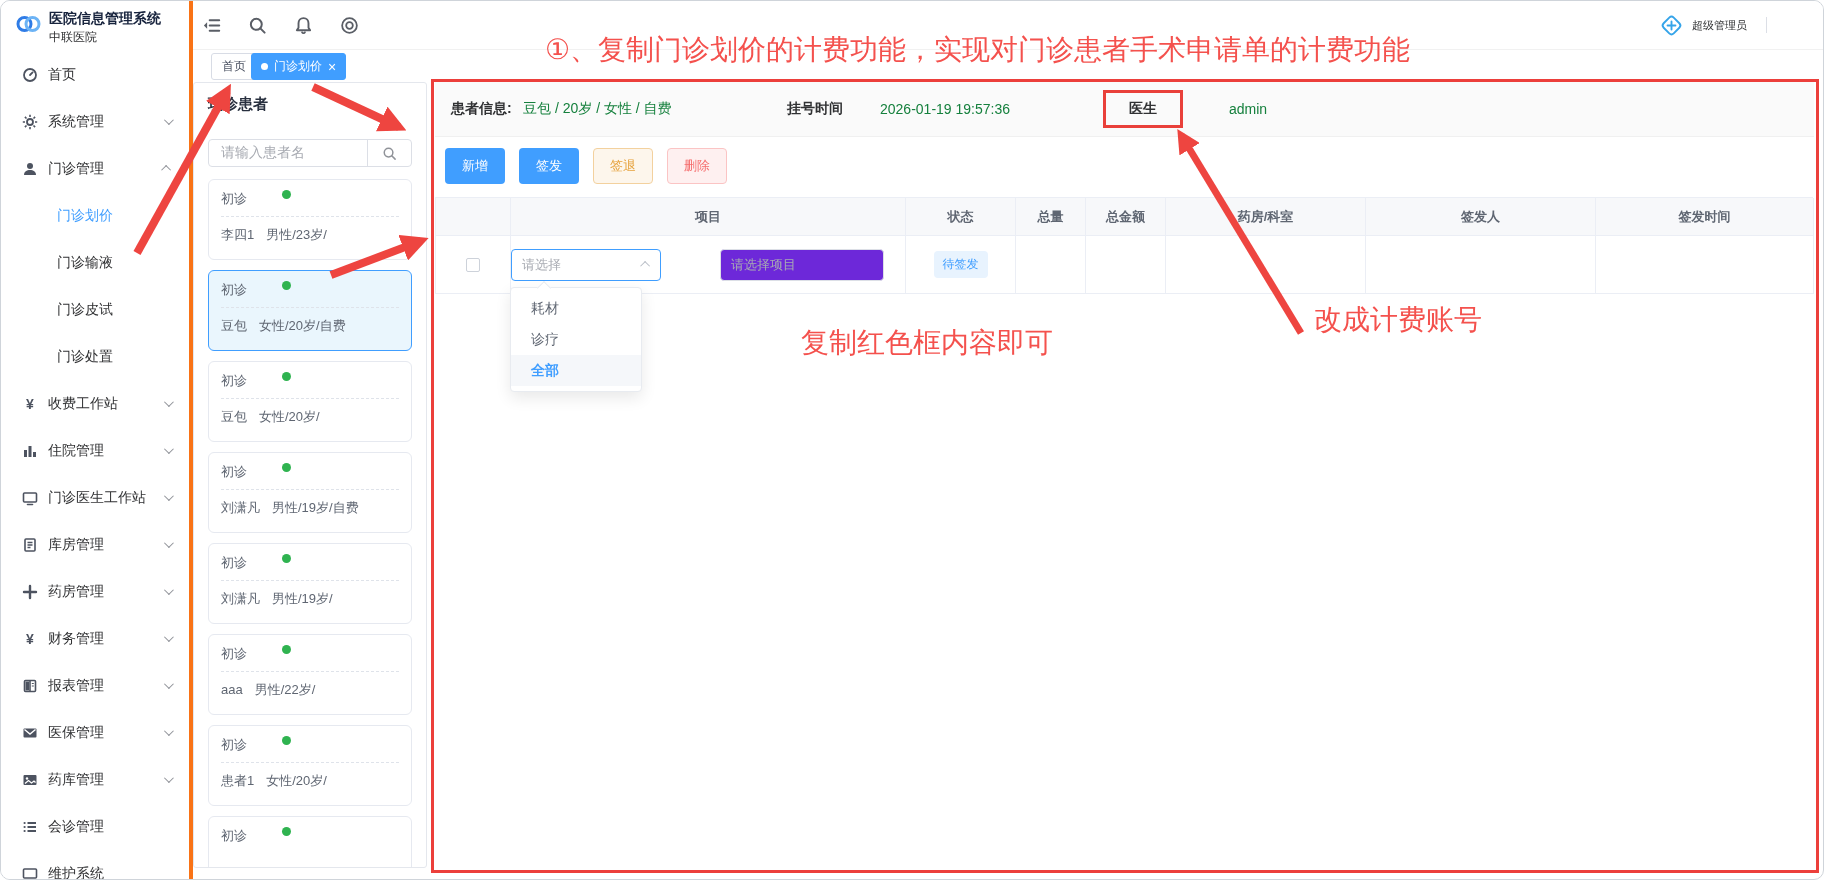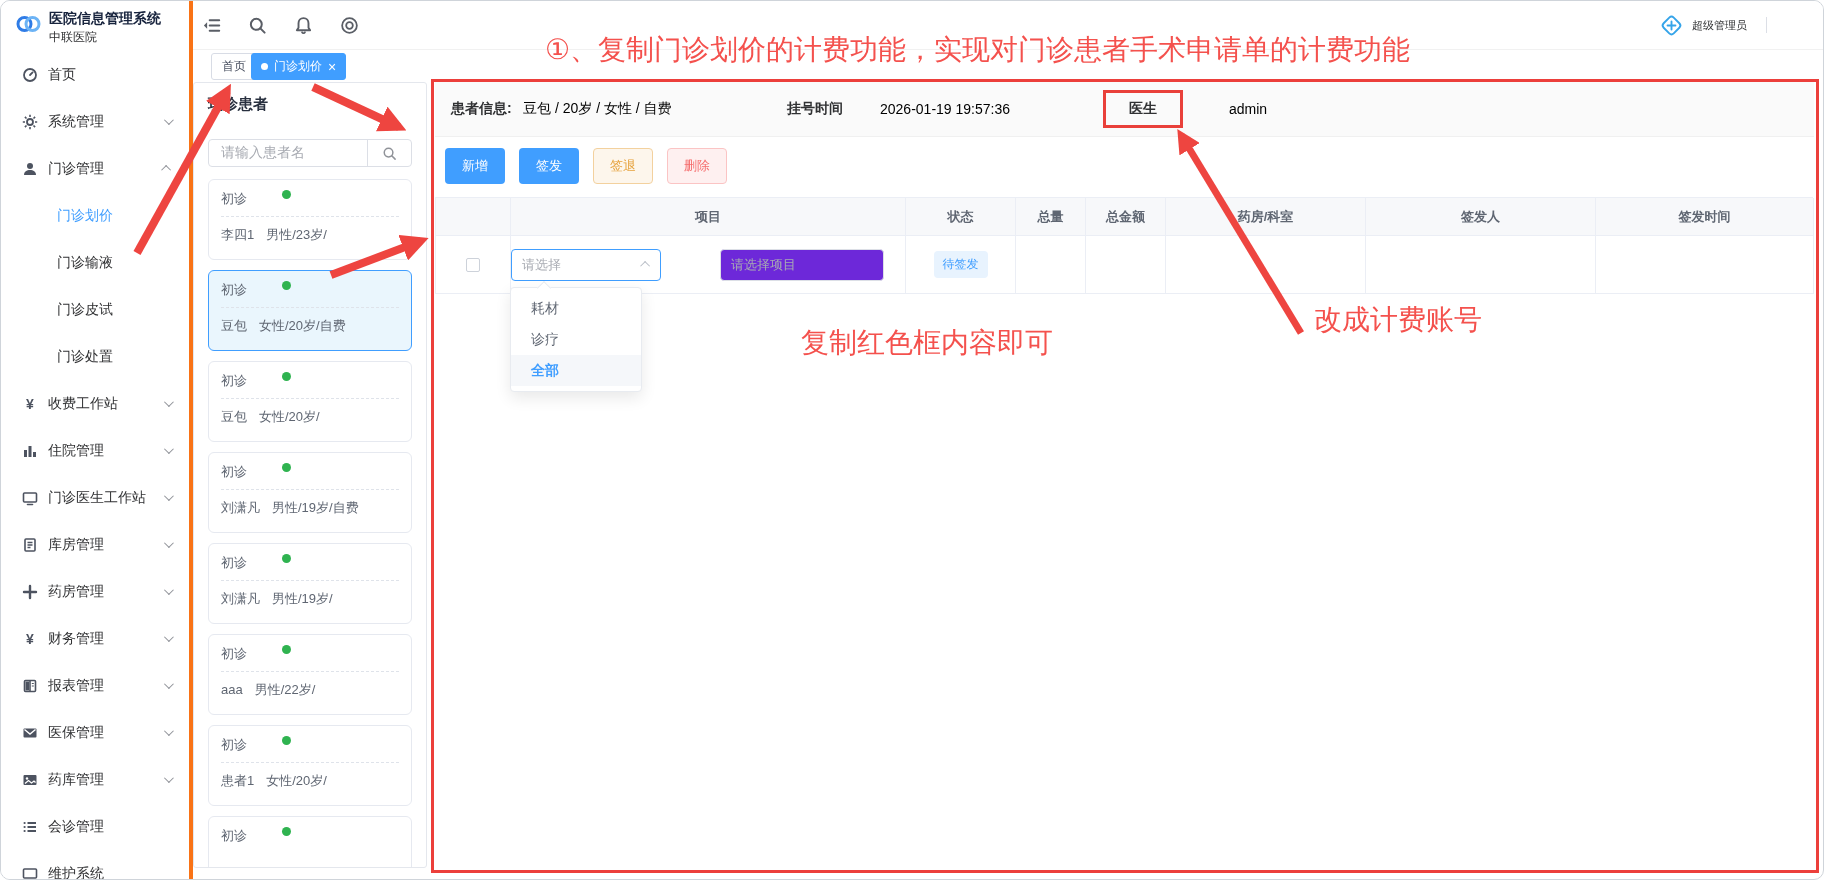--- a/index.html
+++ b/index.html
@@ -50,21 +50,21 @@
   .pline1 { display:flex; align-items:flex-start; font-size:13px; color:#5f6672;gap:28px; }
   .gdot { width:9px; height:9px; border-radius:50%; background:#2fb350; margin-left:7px; }
   .pdash { border-bottom:1px dashed #dfe3ea; margin:8px 0 9px 0; }
   .pline2 { font-size:13px; color:#5f6672; }
   .pline2 .nm { margin-right:12px; }
 
   
   .infobar { position:absolute; left:434px; top:81px; width:1379px; height:55px; background:#fafafa; border-bottom:1px solid #f0f0f0; z-index:1; }
   .infobar span, .infobar .docbox { position:absolute; top:50%; transform:translateY(-50%); font-size:14px; }
   .ib-lab { font-weight:bold; color:#303133; }
-  .ib-val { color:#000000; }
+  .ib-val { color:#15803d; }
   .docbox { left:668px; width:80px; height:38px; border:3px solid #e9403a; display:flex; align-items:center; justify-content:center; font-weight:bold; color:#303133; font-size:14px; }
 
   .toolbar { position:absolute; left:444px; top:147px; display:flex; gap:14px; z-index:1; }
   .btn { height:36px; padding:0 16px; border-radius:4px; font-size:13px; display:flex; align-items:center; cursor:pointer; border:1px solid transparent; }
   .btn.primary { background:#409eff; color:#fff; }
   .btn.warn { background:#fdf6ec; color:#e6a23c; border-color:#f3d19e;text-align:right; }
   .btn.danger { background:#fef0f0; color:#f56c6c; border-color:#fbc4c4; }
 
   .gtable { position:absolute; left:434px; top:196px; width:1378px; font-size:13px; border-top:1px solid #ebeef5; border-left:1px solid #ebeef5; z-index:1; }
   .trow { display:grid; grid-template-columns:75px 395px 110px 70px 80px 200px 230px 218px; }

